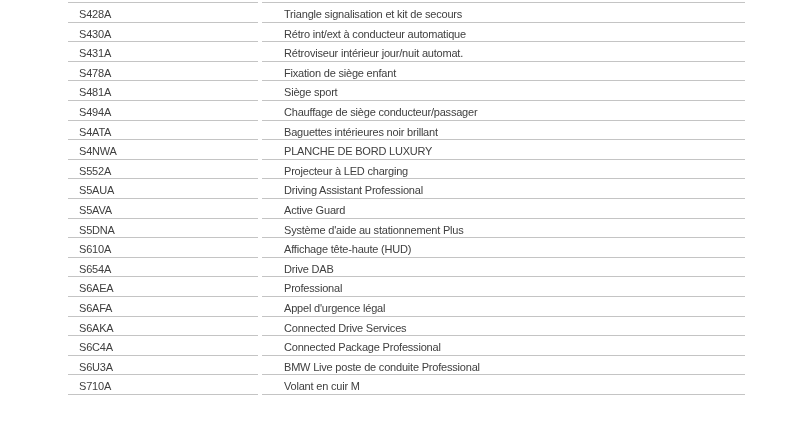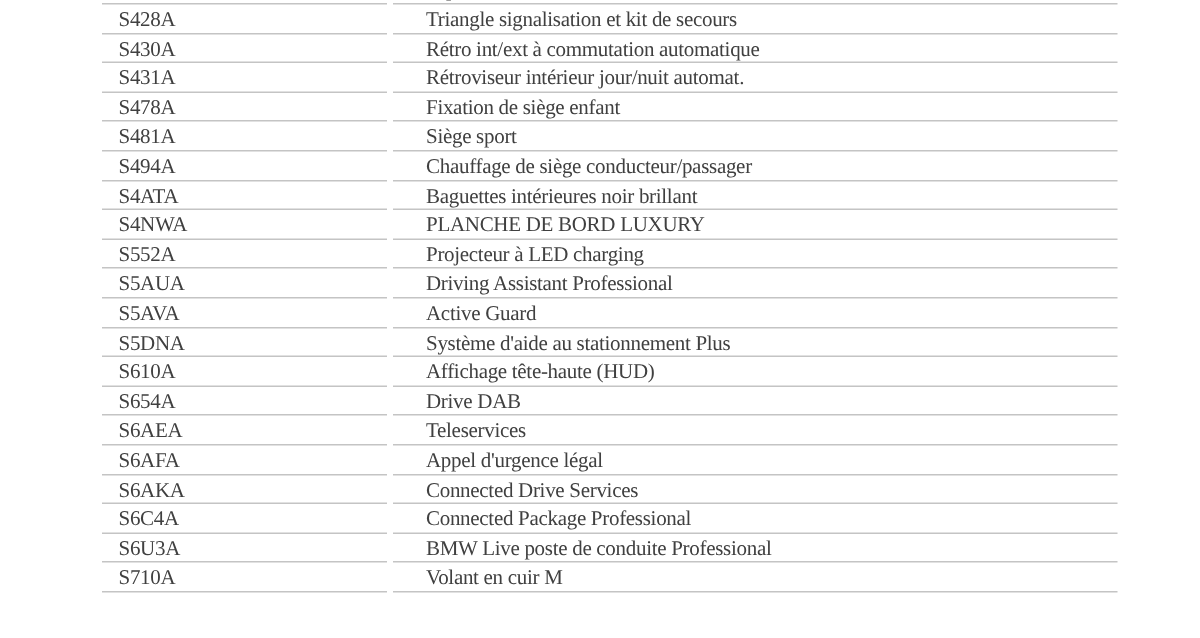--- a/index.html
+++ b/index.html
@@ -20,27 +20,26 @@
     border-collapse: separate;
     border-spacing: 4px 0;
     table-layout: fixed;
   }
   table.options-table td {
     box-sizing: border-box;
     height: 19.6px;
     line-height: 14.6px;
     padding: 4px 0 0 0;
     border-bottom: 1px solid var(--border-color, #c4c4c4);
-    font-size: 14px;
+    font-size: 11px;
     letter-spacing: -0.2px;
     color: var(--text-color, #404040);
     white-space: nowrap;
     overflow: visible;
     vertical-align: top;
-    font-family: Liberation Serif, serif;
   }
   table.options-table td.code {
     width: 190px;
     padding-left: 11px;
   }
   table.options-table td.desc {
     width: 483px;
     padding-left: 22px;
     margin-top: 30px;
   }
@@ -54,21 +53,21 @@
         <tr>
     <td class="code"></td>
     <td class="desc">Tapis de sol en velours</td>
   </tr>
         <tr>
     <td class="code">S428A</td>
     <td class="desc">Triangle signalisation et kit de secours</td>
   </tr>
         <tr>
     <td class="code">S430A</td>
-    <td class="desc">Rétro int/ext à commutation automatique</td>
+    <td class="desc">Rétro int/ext à conducteur automatique</td>
   </tr>
         <tr>
     <td class="code">S431A</td>
     <td class="desc">Rétroviseur intérieur jour/nuit automat.</td>
   </tr>
         <tr>
     <td class="code">S478A</td>
     <td class="desc">Fixation de siège enfant</td>
   </tr>
         <tr>
@@ -106,21 +105,21 @@
         <tr>
     <td class="code">S610A</td>
     <td class="desc">Affichage tête-haute (HUD)</td>
   </tr>
         <tr>
     <td class="code">S654A</td>
     <td class="desc">Drive DAB</td>
   </tr>
         <tr>
     <td class="code">S6AEA</td>
-    <td class="desc">Teleservices</td>
+    <td class="desc">Professional</td>
   </tr>
         <tr>
     <td class="code">S6AFA</td>
     <td class="desc">Appel d'urgence légal</td>
   </tr>
         <tr>
     <td class="code">S6AKA</td>
     <td class="desc">Connected Drive Services</td>
   </tr>
         <tr>

